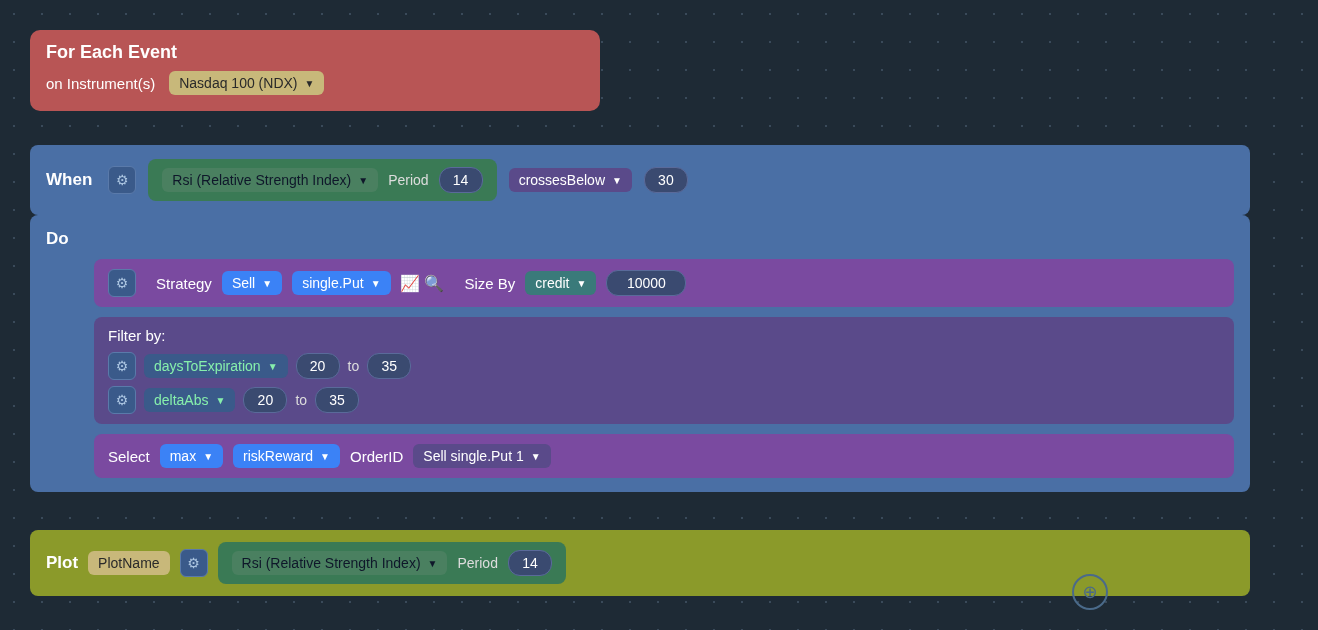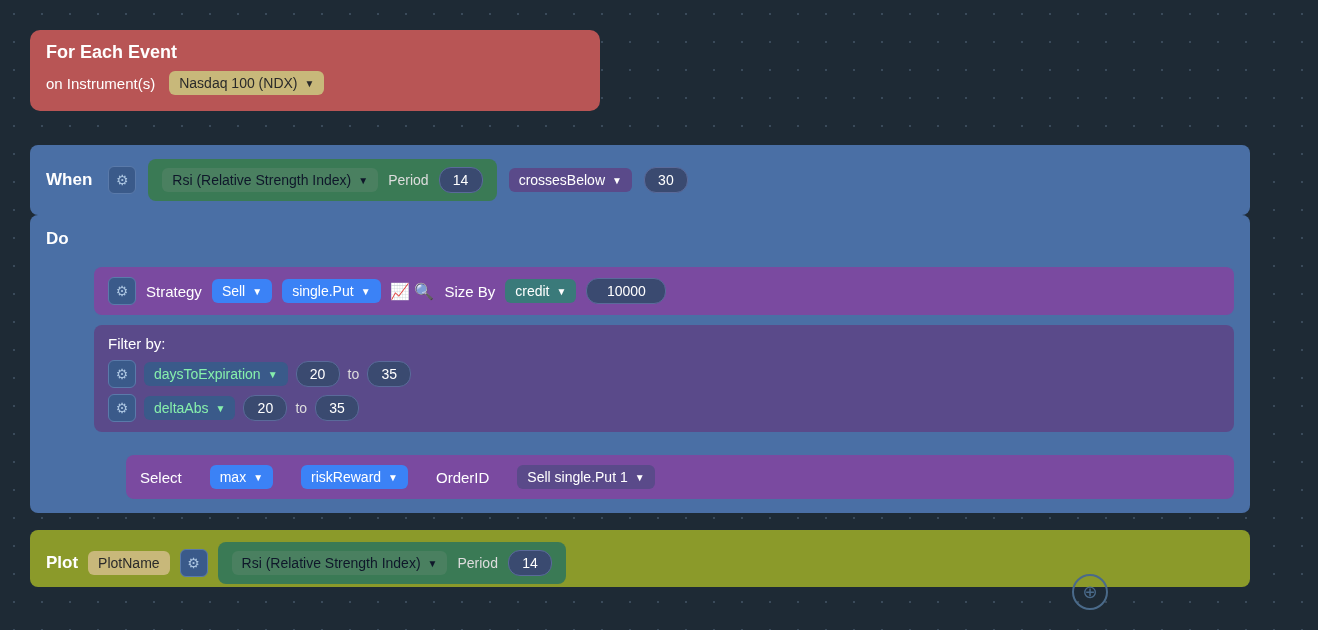--- a/index.html
+++ b/index.html
@@ -92,21 +92,21 @@
       font-weight: 600;
     }
 
     
     .plot-block {
       background-color: #8b9a2a;
       border-radius: 8px;
       top: 530px;
       left: 30px;
       width: 1220px;
-      padding: 12px 16px 3px 16px;
+      padding: 12px 16px 12px 16px;
       display: flex;
       align-items: center;
       gap: 10px;
     }
 
     .plot-label {
       color: #fff;
       font-size: 17px;
       font-weight: 600;
     }
@@ -203,40 +203,41 @@
       display: flex;
       align-items: center;
       gap: 10px;
       margin-bottom: 10px;
     }
 
     .strategy-label {
       color: #fff;
       font-size: 15px;
       font-weight: 500;
+      margin-left: 10px;
     }
 
     
     .chart-icons {
       display: inline-flex;
       gap: 4px;
       align-items: center;
     }
 
     .chart-icon {
       color: #9a9aaa;
       font-size: 16px;
     }
 
     
     .filter-container {
       background-color: #5a4a8a;
       border-radius: 8px;
       padding: 10px 14px;
-      margin-bottom: 23px;
+      margin-bottom: 10px;
     }
 
     .filter-label {
       color: #fff;
       font-size: 15px;
       margin-bottom: 8px;
     }
 
     .filter-row {
       display: flex;
@@ -249,22 +250,21 @@
       margin-bottom: 0;
     }
 
     
     .select-container {
       background-color: #7a4aa0;
       border-radius: 8px;
       padding: 10px 14px;
       display: flex;
       align-items: center;
-      gap: 28px;
-      margin-left: 32px;
+      gap: 10px;
     }
 
     .select-label {
       color: #fff;
       font-size: 15px;
     }
 
     
     .rsi-block {
       background-color: #3a7a55;
@@ -277,21 +277,21 @@
 
     .do-inner {
       margin-left: 48px;
       margin-top: 8px;
     }
 
     .do-header-row {
       display: flex;
       align-items: center;
       gap: 10px;
-      margin-bottom: 18px;
+      margin-bottom: 10px;
     }
 
     
     .compass {
       position: absolute;
       bottom: 20px;
       right: 20px;
       width: 36px;
       height: 36px;
       border-radius: 50%;

